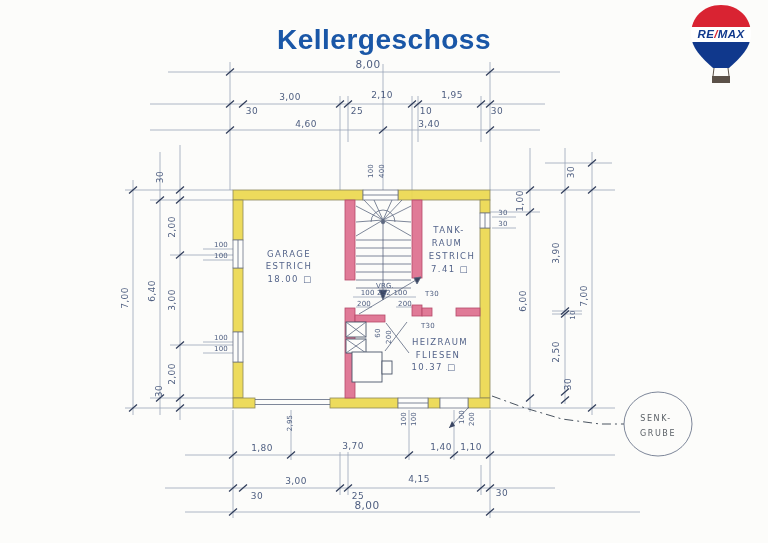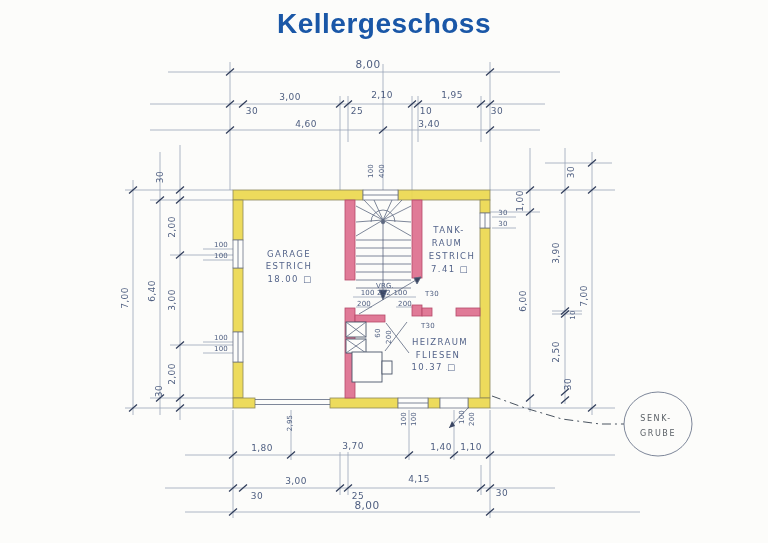--- a/index.html
+++ b/index.html
@@ -1,18 +1,18 @@
 <!DOCTYPE html>
 <html><head>
 <meta charset="utf-8">
 <style>
   html,body{margin:0;padding:0;background:#e8e8e8;}
   .page{position:relative;width:768px;height:543px;background:#fcfcfa;overflow:hidden;
         font-family:"Liberation Sans",sans-serif;}
-  .title{position:absolute;top:8px;left:0;right:0;text-align:center;margin:0;
+  .title{position:absolute;top:8px;left:0;right:0;text-align:center;margin:16px;
          font-size:28px;font-weight:600;letter-spacing:.5px;color:#1a57a7;
          font-family:"Liberation Sans",sans-serif;}
   .logo{position:absolute;top:2px;right:8px;}
   svg{display:block;}
   
   .pencil{stroke:#9aa5b8;stroke-width:.8;fill:none;}
   .pencil-dark{stroke:#5d6880;stroke-width:.8;fill:none;}
   .tickline{stroke:#2f3c5a;stroke-width:1.2;}
   .wall-y{fill:#ecd84e;fill-opacity:.92;stroke:#8d885b;stroke-width:.8;}
   .wall-p{fill:#dd6f8e;fill-opacity:.92;stroke:#b64a6a;stroke-width:.8;}
@@ -29,20 +29,38 @@
   .bandtext{font-family:"Liberation Sans",sans-serif;font-weight:bold;font-style:italic;
             font-size:11.5px;letter-spacing:.4px;}
 </style>
 </head>
 <body>
 
 <div class="page">
 
   <h1 class="title">Kellergeschoss</h1>
 
+  <div class="logo">
+    <svg width="78" height="88" viewBox="0 0 78 88">
+      <defs>
+        <clipPath id="bal">
+          <path d="M39 3 C57 3 69 16 69 32 C69 46 58 56 47 66 L31 66 C20 56 9 46 9 32 C9 16 21 3 39 3 Z"></path>
+        </clipPath>
+      </defs>
+      <g clip-path="url(#bal)">
+        <rect x="0" y="0" width="78" height="25" fill="#d92332"></rect>
+        <rect x="0" y="25" width="78" height="15" fill="#ffffff"></rect>
+        <rect x="0" y="40" width="78" height="28" fill="#10388c"></rect>
+      </g>
+      <text class="bandtext" x="39" y="36" text-anchor="middle"><tspan fill="#10388c">RE</tspan><tspan fill="#d92332">/</tspan><tspan fill="#10388c">MAX</tspan></text>
+      <line x1="32" y1="66" x2="31" y2="74" stroke="#5b5148" stroke-width="1"></line>
+      <line x1="46" y1="66" x2="47" y2="74" stroke="#5b5148" stroke-width="1"></line>
+      <rect x="30" y="74" width="18" height="7" fill="#5b5148"></rect>
+    </svg>
+  </div>
 
   <svg width="768" height="543" viewBox="0 0 768 543" style="position:absolute;top:0;left:0;">
     <defs>
       <path id="tick" d="M-4 3.5 L4 -3.5" class="tickline"></path>
     </defs>
 
     <g>
 
       <line class="pencil" x1="168" y1="72" x2="560" y2="72"></line>
       <line class="pencil" x1="150" y1="104" x2="545" y2="104"></line>

